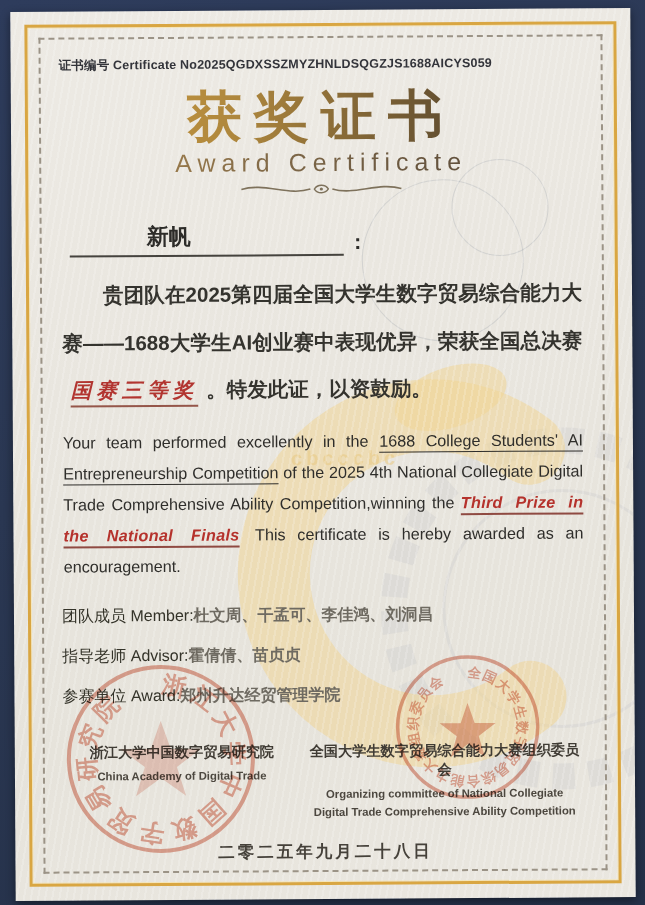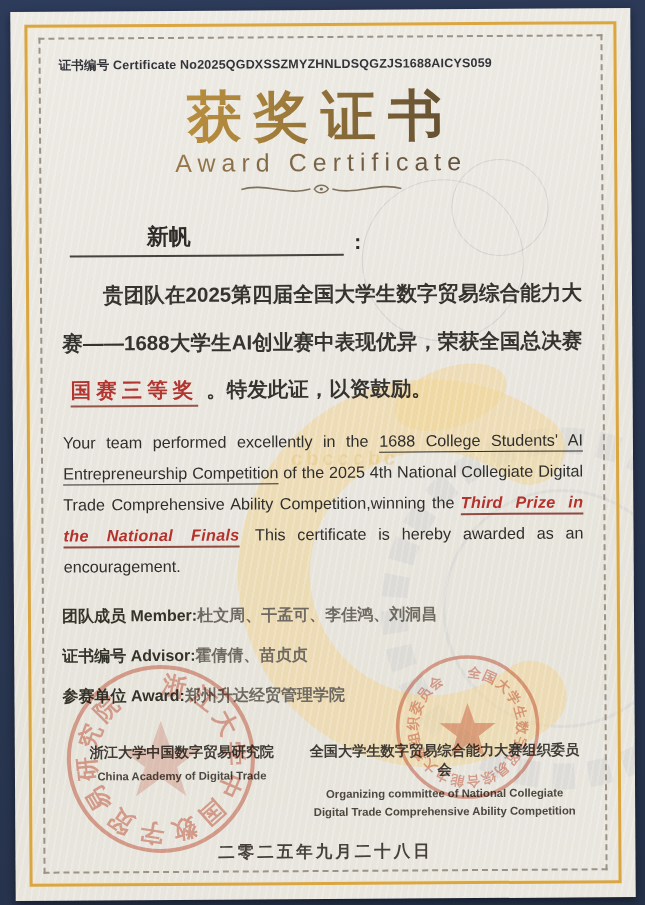--- a/index.html
+++ b/index.html
@@ -28,31 +28,31 @@
     -webkit-background-clip:text;background-clip:text;color:#6a563d;-webkit-text-fill-color:transparent;}
   .flourish{display:block;margin:4px auto 0;opacity:.85;}
   .name-row{margin:24px 0 0 10px;display:flex;align-items:flex-end;}
   .name-line{width:274px;border-bottom:2px solid #45433e;text-align:center;
     padding:0 76px 3px 0;box-sizing:border-box;font-size:22px;font-weight:800;color:#2d2c29;}
   .name-colon{font-size:20px;font-weight:800;color:#2d2c29;padding-left:4px;}
   .para-cn{margin:14px 2px 0;font-size:20.5px;line-height:2.32;color:#34332e;font-weight:600;
     text-align:justify;text-indent:2em;}
   .award-cn{color:#b23530;font-weight:800;letter-spacing:5px;padding:0 8px;
     text-decoration:underline;text-decoration-color:#95564a;text-decoration-thickness:1.5px;
-    text-underline-offset:8px;font-family:"Liberation Serif","DejaVu Serif",serif;}
+    text-underline-offset:8px;font-family:"Liberation Serif","DejaVu Serif",serif;font-style:italic;}
   .para-en{margin:12px 2px 0;font-size:16.2px;line-height:1.92;color:#2f2e2b;font-weight:500;
     text-align:justify;}
   .u{text-decoration:underline;text-underline-offset:5px;text-decoration-thickness:1.4px;}
   .award-en{color:#b5322c;font-weight:800;font-style:italic;word-spacing:6px;letter-spacing:.3px;
     text-decoration:underline;text-decoration-color:#8f4a42;text-underline-offset:5px;
     text-decoration-thickness:1.6px;padding-right:4px;}
   .meta{margin-top:14px;font-size:16px;color:#3a3832;}
   .meta.first{margin-top:24px;}
   .meta + .meta{margin-top:19px;}
-  .meta .lab{font-weight:700;color:#343329;}
+  .meta .lab{font-weight:400;color:#343329;}
   .meta .val{font-weight:700;color:#6e6a61;}
   .orgs{margin-top:36px;display:flex;justify-content:space-between;padding:0 2px;}
   .org{text-align:center;}
   .org.left{width:45%;}
   .org.right{width:54%;}
   .org-cn{font-size:14.2px;font-weight:700;color:#403c35;margin-bottom:6px;}
   .org-en{font-size:11.3px;font-weight:600;color:#4c473f;line-height:1.55;}
   .date{margin-top:20px;text-align:center;font-size:16.5px;color:#45413a;
     letter-spacing:3px;font-weight:600;}
   .seal{position:absolute;color:#d4654a;opacity:.55;mix-blend-mode:multiply;z-index:2;}
@@ -106,21 +106,21 @@
       </div>
 
       <div class="para-en">
         <span>Your team performed excellently in the </span><span class="u">1688 College Students' AI Entrepreneurship Competition</span><span> of the 2025 4th National Collegiate Digital Trade Comprehensive Ability Competition,winning the </span><span class="award-en">Third Prize in the National Finals</span><span> This certificate is hereby awarded as an encouragement.</span>
       </div>
 
       <div class="meta first">
         <span class="lab">团队成员 Member:</span><span class="val">杜文周、干孟可、李佳鸿、刘洞昌</span>
       </div>
       <div class="meta">
-        <span class="lab">证书编号 Advisor:</span><span class="val">霍倩倩、苗贞贞</span>
+        <span class="lab">指导老师 Advisor:</span><span class="val">霍倩倩、苗贞贞</span>
       </div>
       <div class="meta">
         <span class="lab">参赛单位 Award:</span><span class="val">郑州升达经贸管理学院</span>
       </div>
 
       <div class="orgs">
         <div class="org left">
           <div class="org-cn">浙江大学中国数字贸易研究院</div>
           <div class="org-en">
             <div>China Academy of Digital Trade</div>

